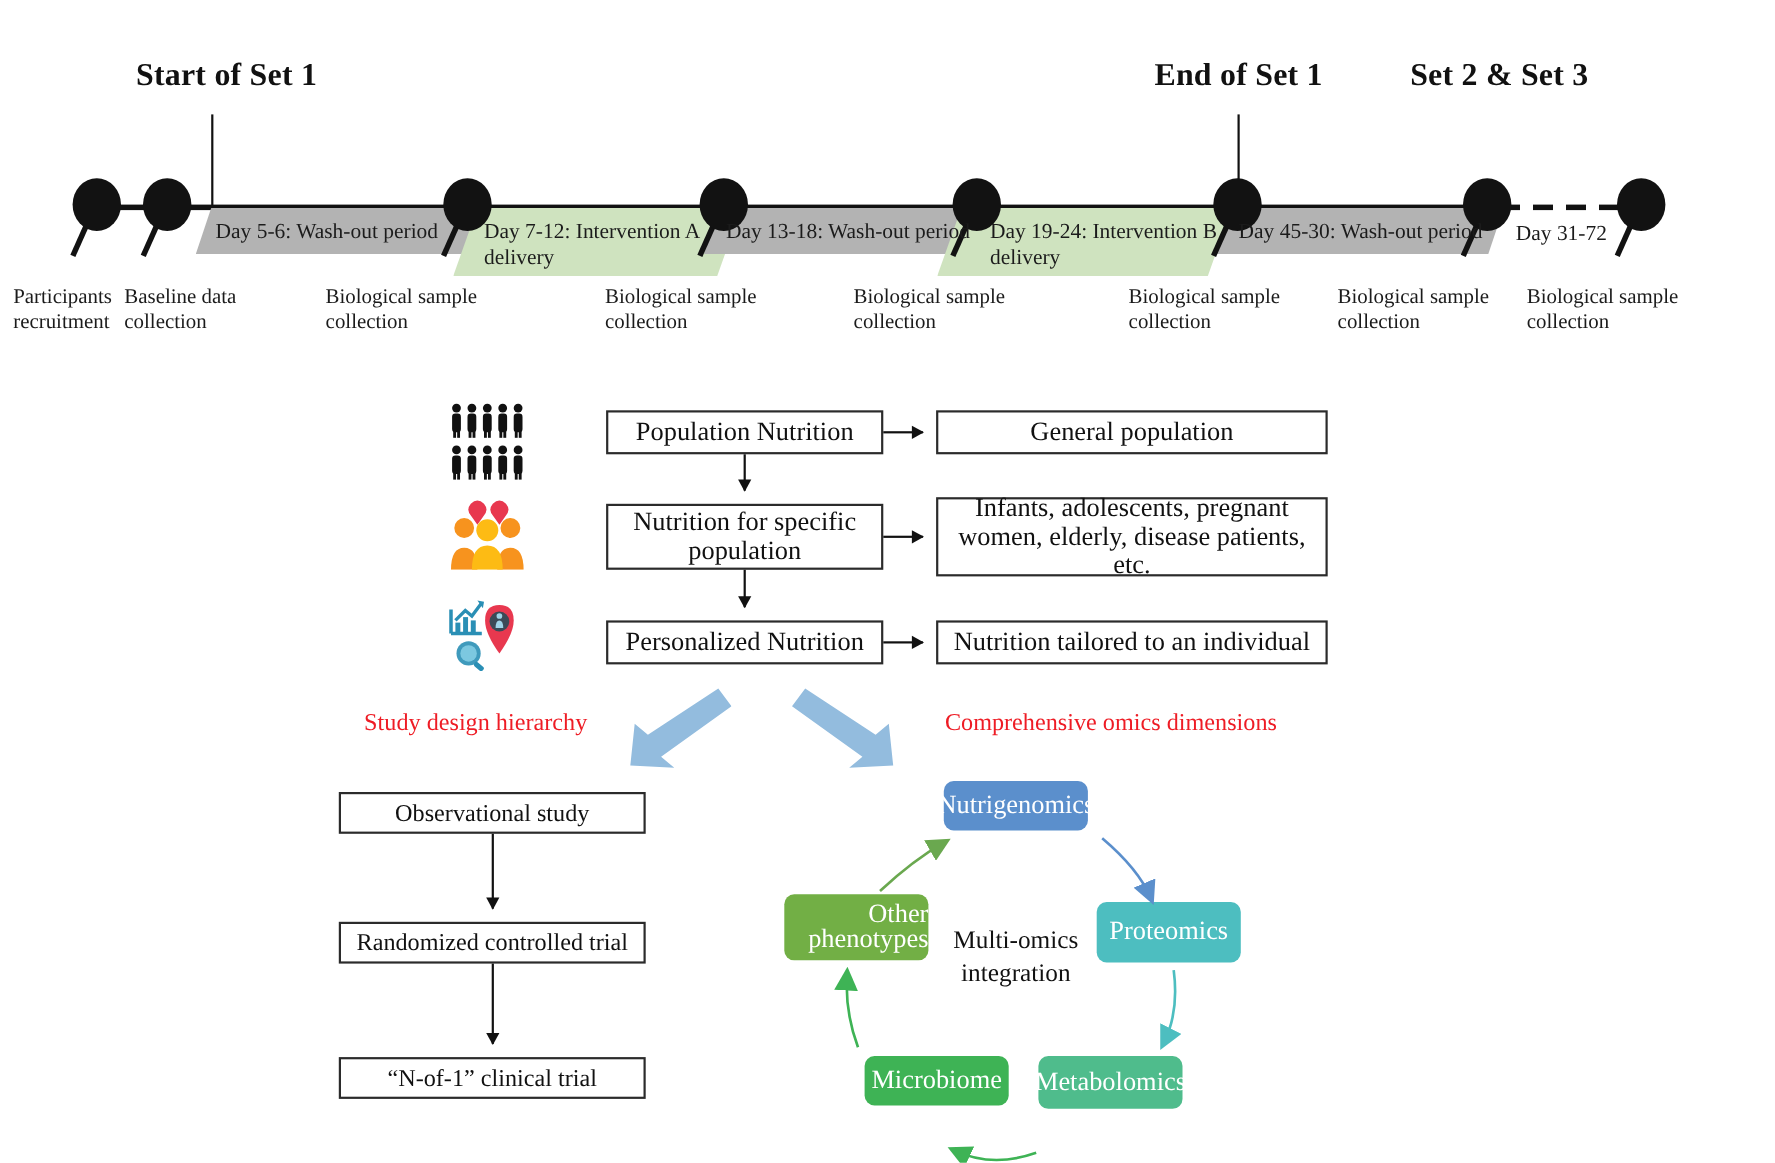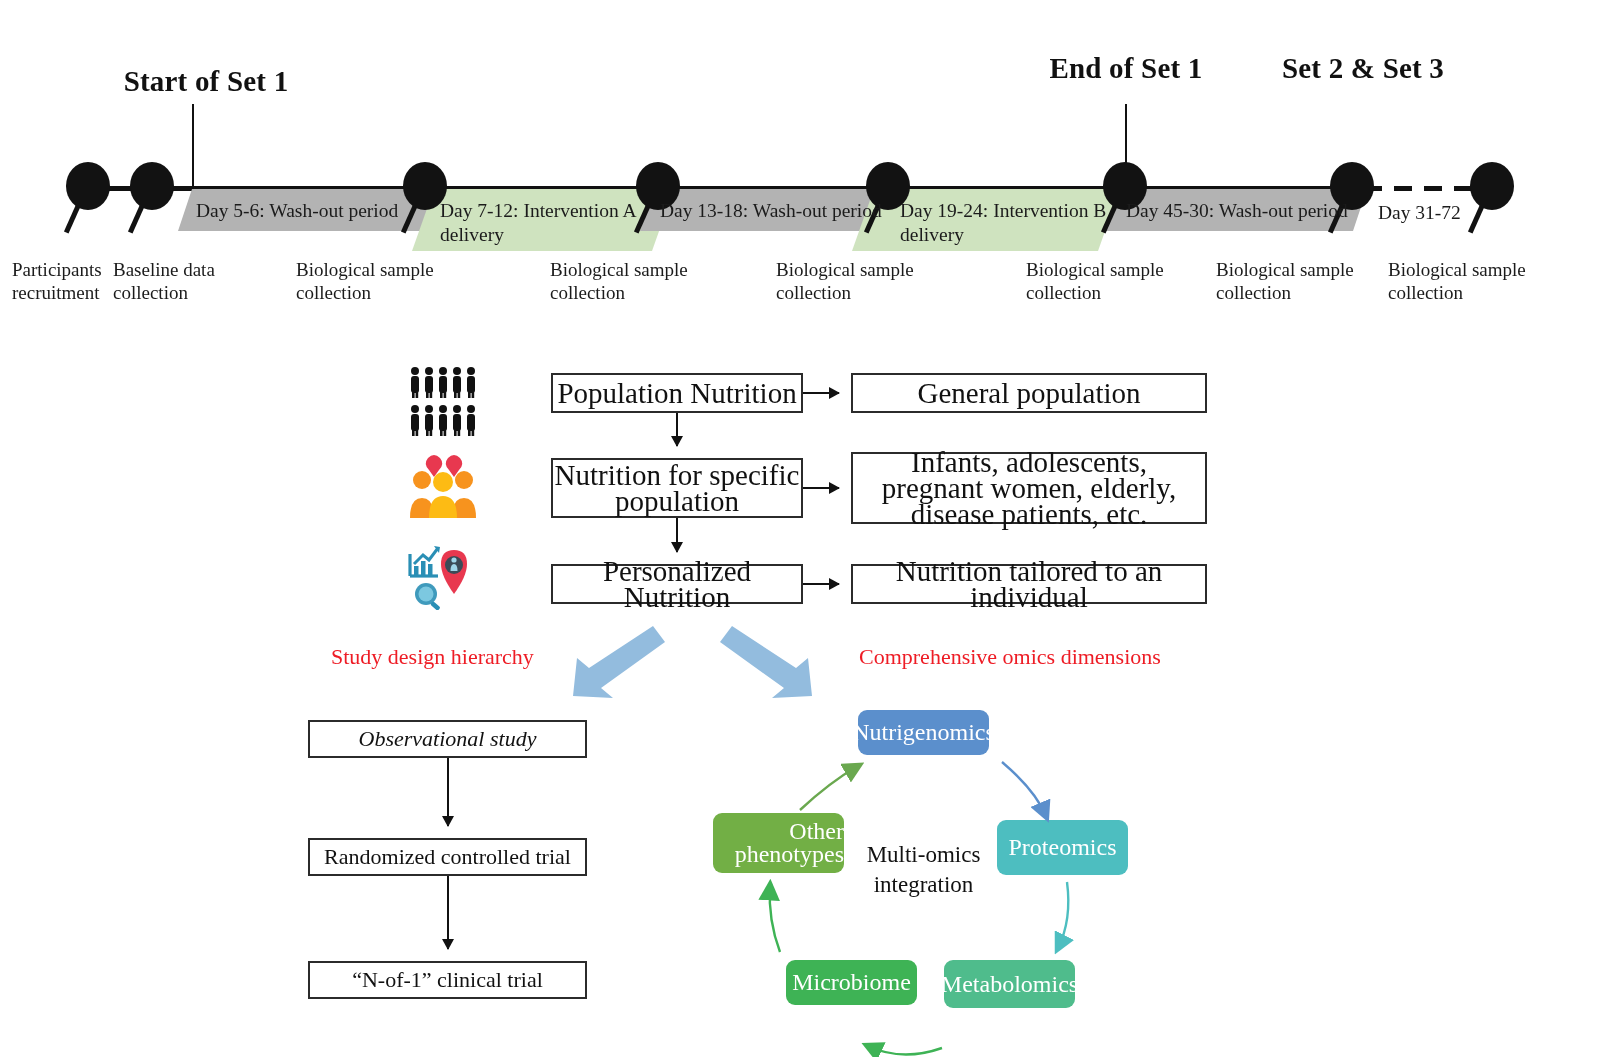--- a/index.html
+++ b/index.html
@@ -22,21 +22,21 @@
            background:#121212;transform:translate(-50%,-50%);z-index:6;}
   .tl-tick{position:absolute;width:5px;height:40px;background:#121212;
            transform-origin:top center;z-index:5;}
   .band{position:absolute;z-index:2;}
   .band-label{position:absolute;font-size:19.5px;line-height:24px;color:#1b1b1b;z-index:7;}
   .tl-foot{position:absolute;font-size:19px;line-height:23px;color:#1b1b1b;}
 
   
   .hbox{position:absolute;border:2px solid #2b2b2b;background:#fff;
         display:flex;align-items:center;justify-content:center;text-align:center;
-        font-size:29px;line-height:26px;color:#111;box-sizing:border-box;}
+        font-size:24px;line-height:26px;color:#111;box-sizing:border-box;}
   .arrow-h{position:absolute;height:2px;background:#111;}
   .arrow-h::after{content:"";position:absolute;right:-1px;top:-5px;
         border-left:11px solid #111;border-top:6px solid transparent;
         border-bottom:6px solid transparent;}
   .arrow-v{position:absolute;width:2px;background:#111;}
   .arrow-v::after{content:"";position:absolute;bottom:-1px;left:-5px;
         border-top:11px solid #111;border-left:6px solid transparent;
         border-right:6px solid transparent;}
 
   
@@ -52,21 +52,21 @@
         justify-content:center;text-align:center;color:#fff;
         font-size:24px;line-height:23px;box-sizing:border-box;}
   #omics-center{position:absolute;text-align:center;font-size:23px;
         line-height:30px;color:#111;}
 </style>
 </head>
 <body>
 
 <div id="timeline">
 
-  <div class="abs tl-heading" style="left:206px;top:52px;margin-top:13px;">Start of Set 1</div>
+  <div class="abs tl-heading" style="left:206px;top:52px;">Start of Set 1</div>
   <div class="abs tl-connector" style="left:192px;top:104px;height:88px;"></div>
 
   <div class="abs tl-heading" style="left:1126px;top:52px;">End of Set 1</div>
   <div class="abs tl-connector" style="left:1125px;top:104px;height:88px;"></div>
 
   <div class="abs tl-heading" style="left:1363px;top:52px;">Set 2 &amp; Set 3</div>
 
   <div class="band" style="left:178px;top:189px;width:262px;height:42px;background:#b3b3b3;
               clip-path:polygon(14px 0,262px 0,248px 42px,0 42px);"></div>
 
@@ -262,21 +262,21 @@
 </div>
 <div class="abs" style="left:720px;top:622px;width:100px;height:78px;">
   <svg width="100" height="78" viewBox="0 0 100 78">
     <path d="M12 4 L0 20 L64 66 L52 76 L92 74 L88 36 L76 46z" fill="#93bcde"></path>
   </svg>
 </div>
 
 <div class="red-cap" style="left:331px;top:644px;">Study design hierarchy</div>
 <div class="red-cap" style="left:859px;top:644px;">Comprehensive omics dimensions</div>
 
-<div class="sbox" style="left:308px;top:720px;width:279px;height:38px;font-style:italic;">Observational study</div>
+<div class="sbox" style="left:308px;top:720px;width:279px;height:38px;">Observational study</div>
 <div class="sbox" style="left:308px;top:838px;width:279px;height:38px;">Randomized controlled trial</div>
 <div class="sbox" style="left:308px;top:961px;width:279px;height:38px;">“N-of-1” clinical trial</div>
 
 <div class="arrow-v" style="left:447px;top:758px;height:68px;"></div>
 <div class="arrow-v" style="left:447px;top:876px;height:73px;"></div>
 
 <div class="obox" style="left:858px;top:710px;width:131px;height:45px;background:#5b8fcc;">Nutrigenomics</div>
 <div class="obox" style="left:997px;top:820px;width:131px;height:55px;background:#4dbec0;">Proteomics</div>
 <div class="obox" style="left:944px;top:960px;width:131px;height:48px;background:#4fbc8c;">Metabolomics</div>
 <div class="obox" style="left:786px;top:960px;width:131px;height:45px;background:#3eb355;">Microbiome</div>

